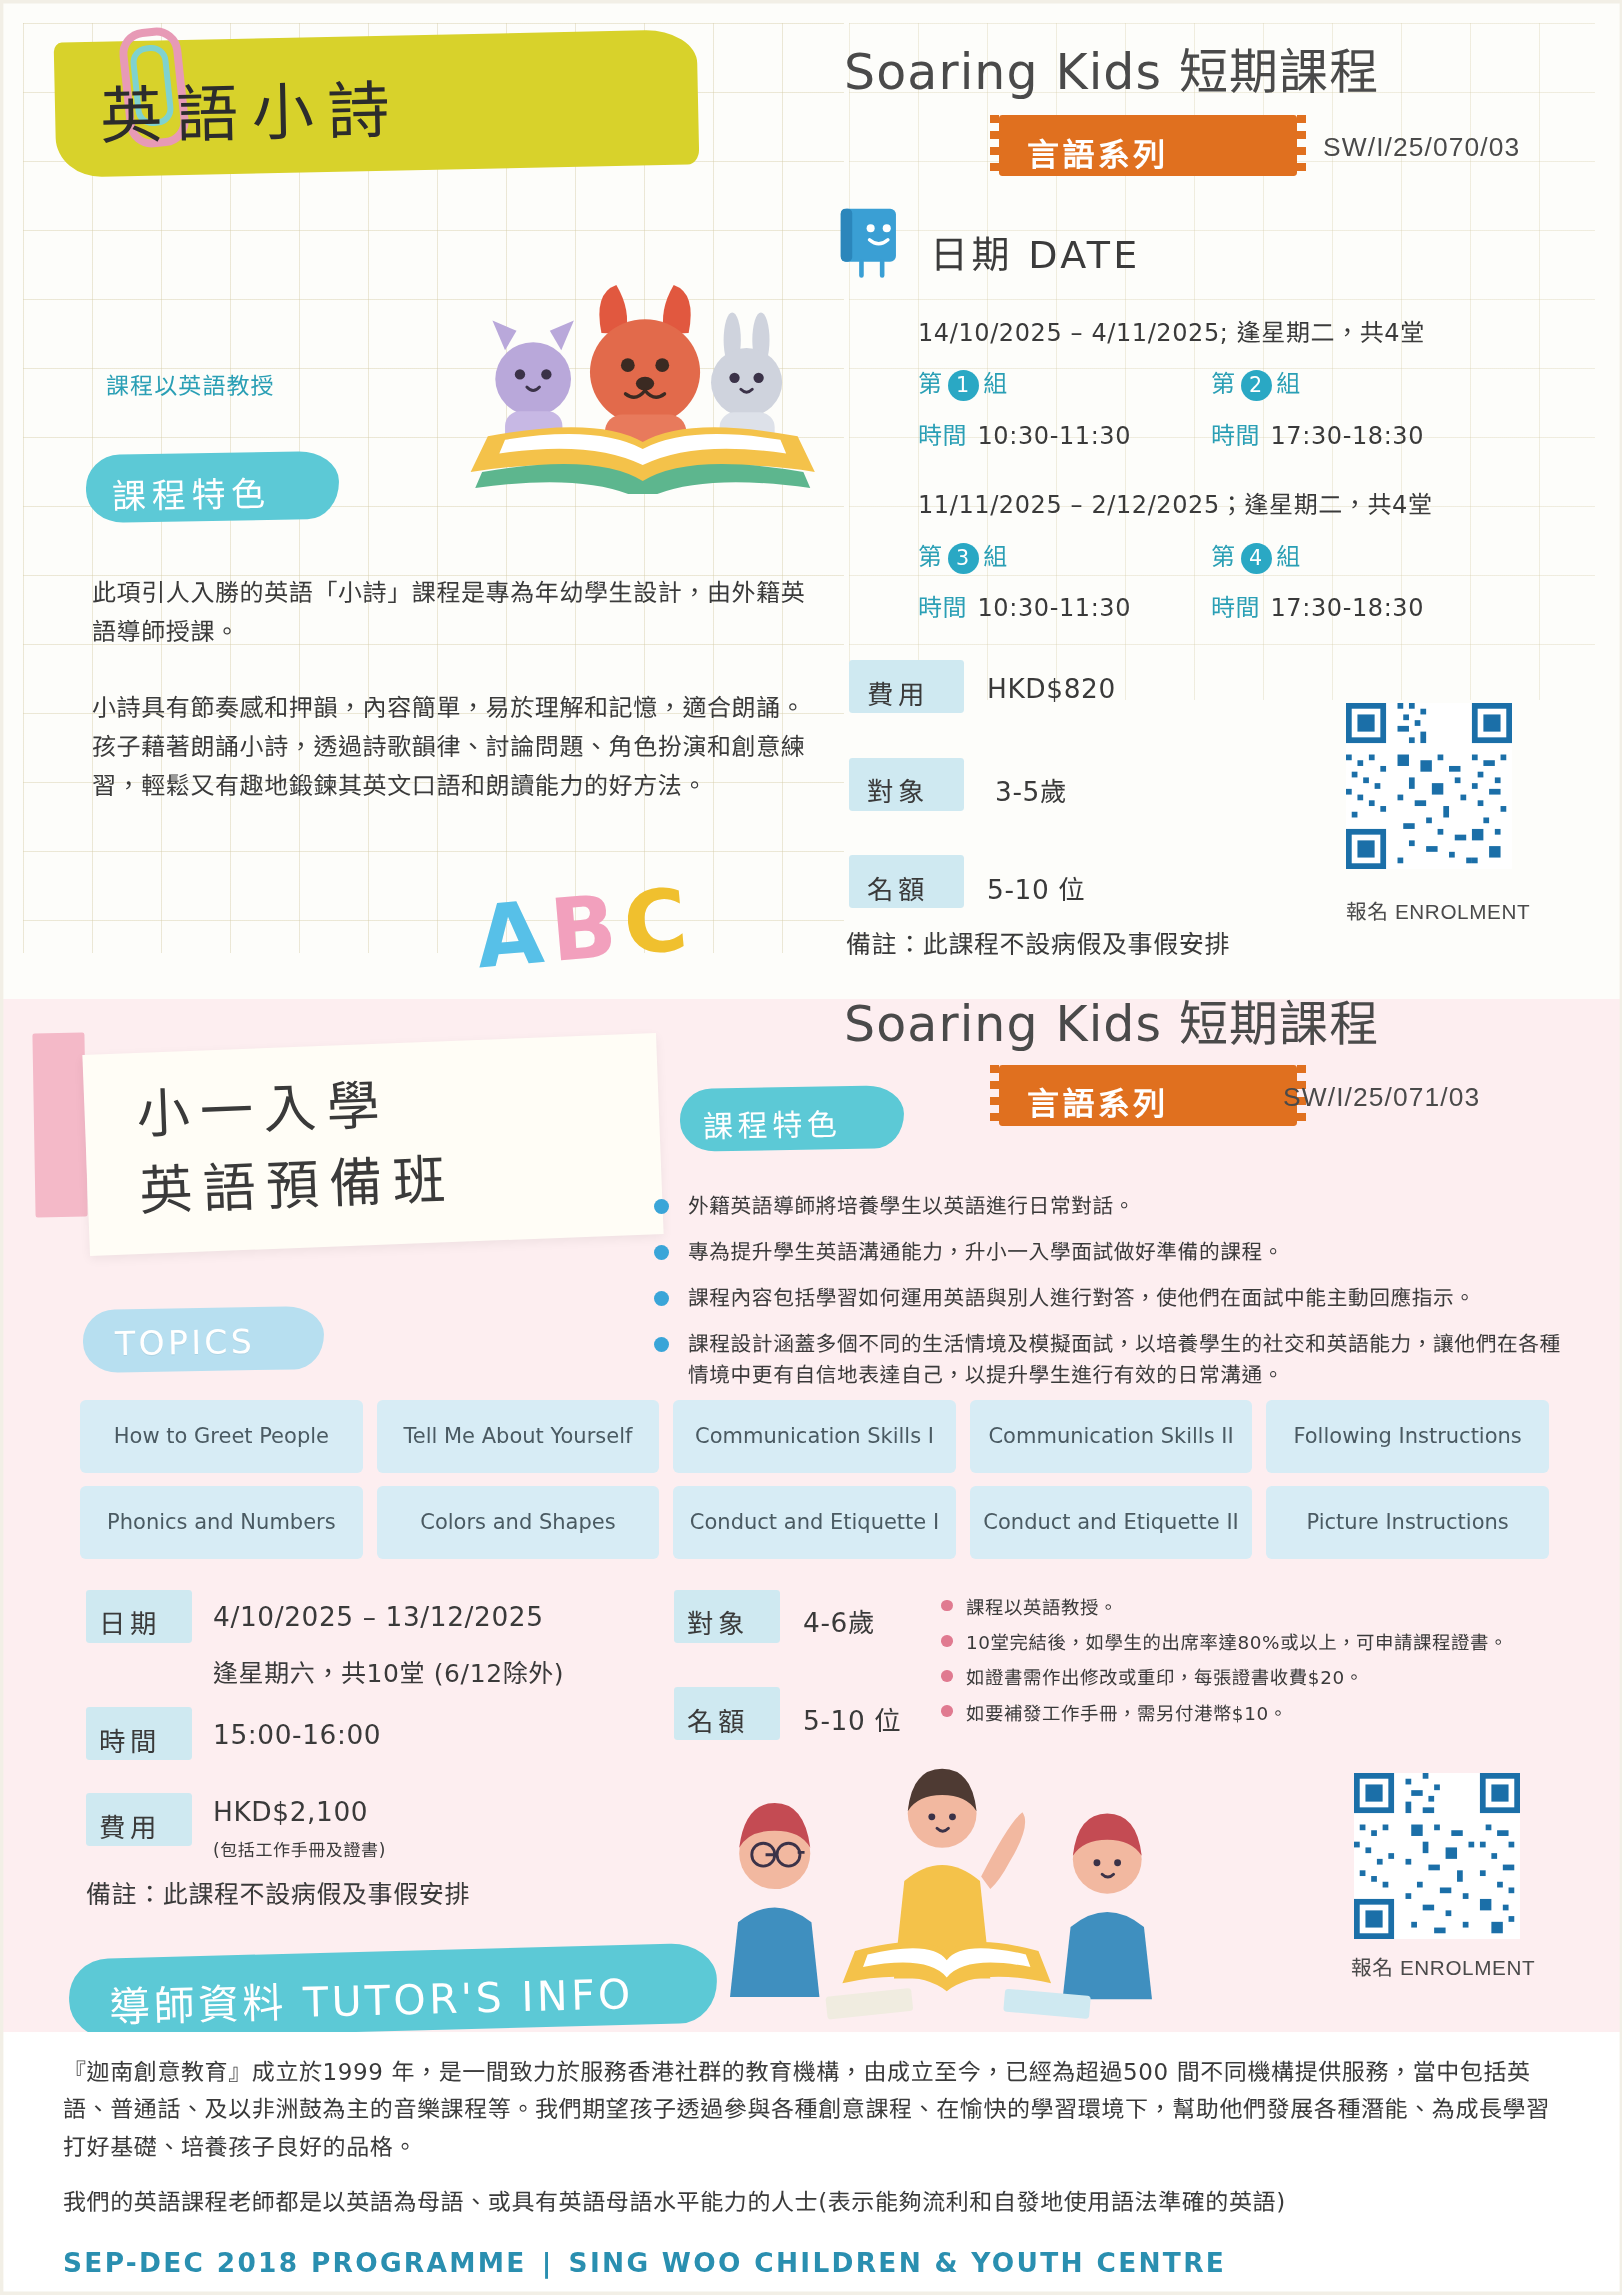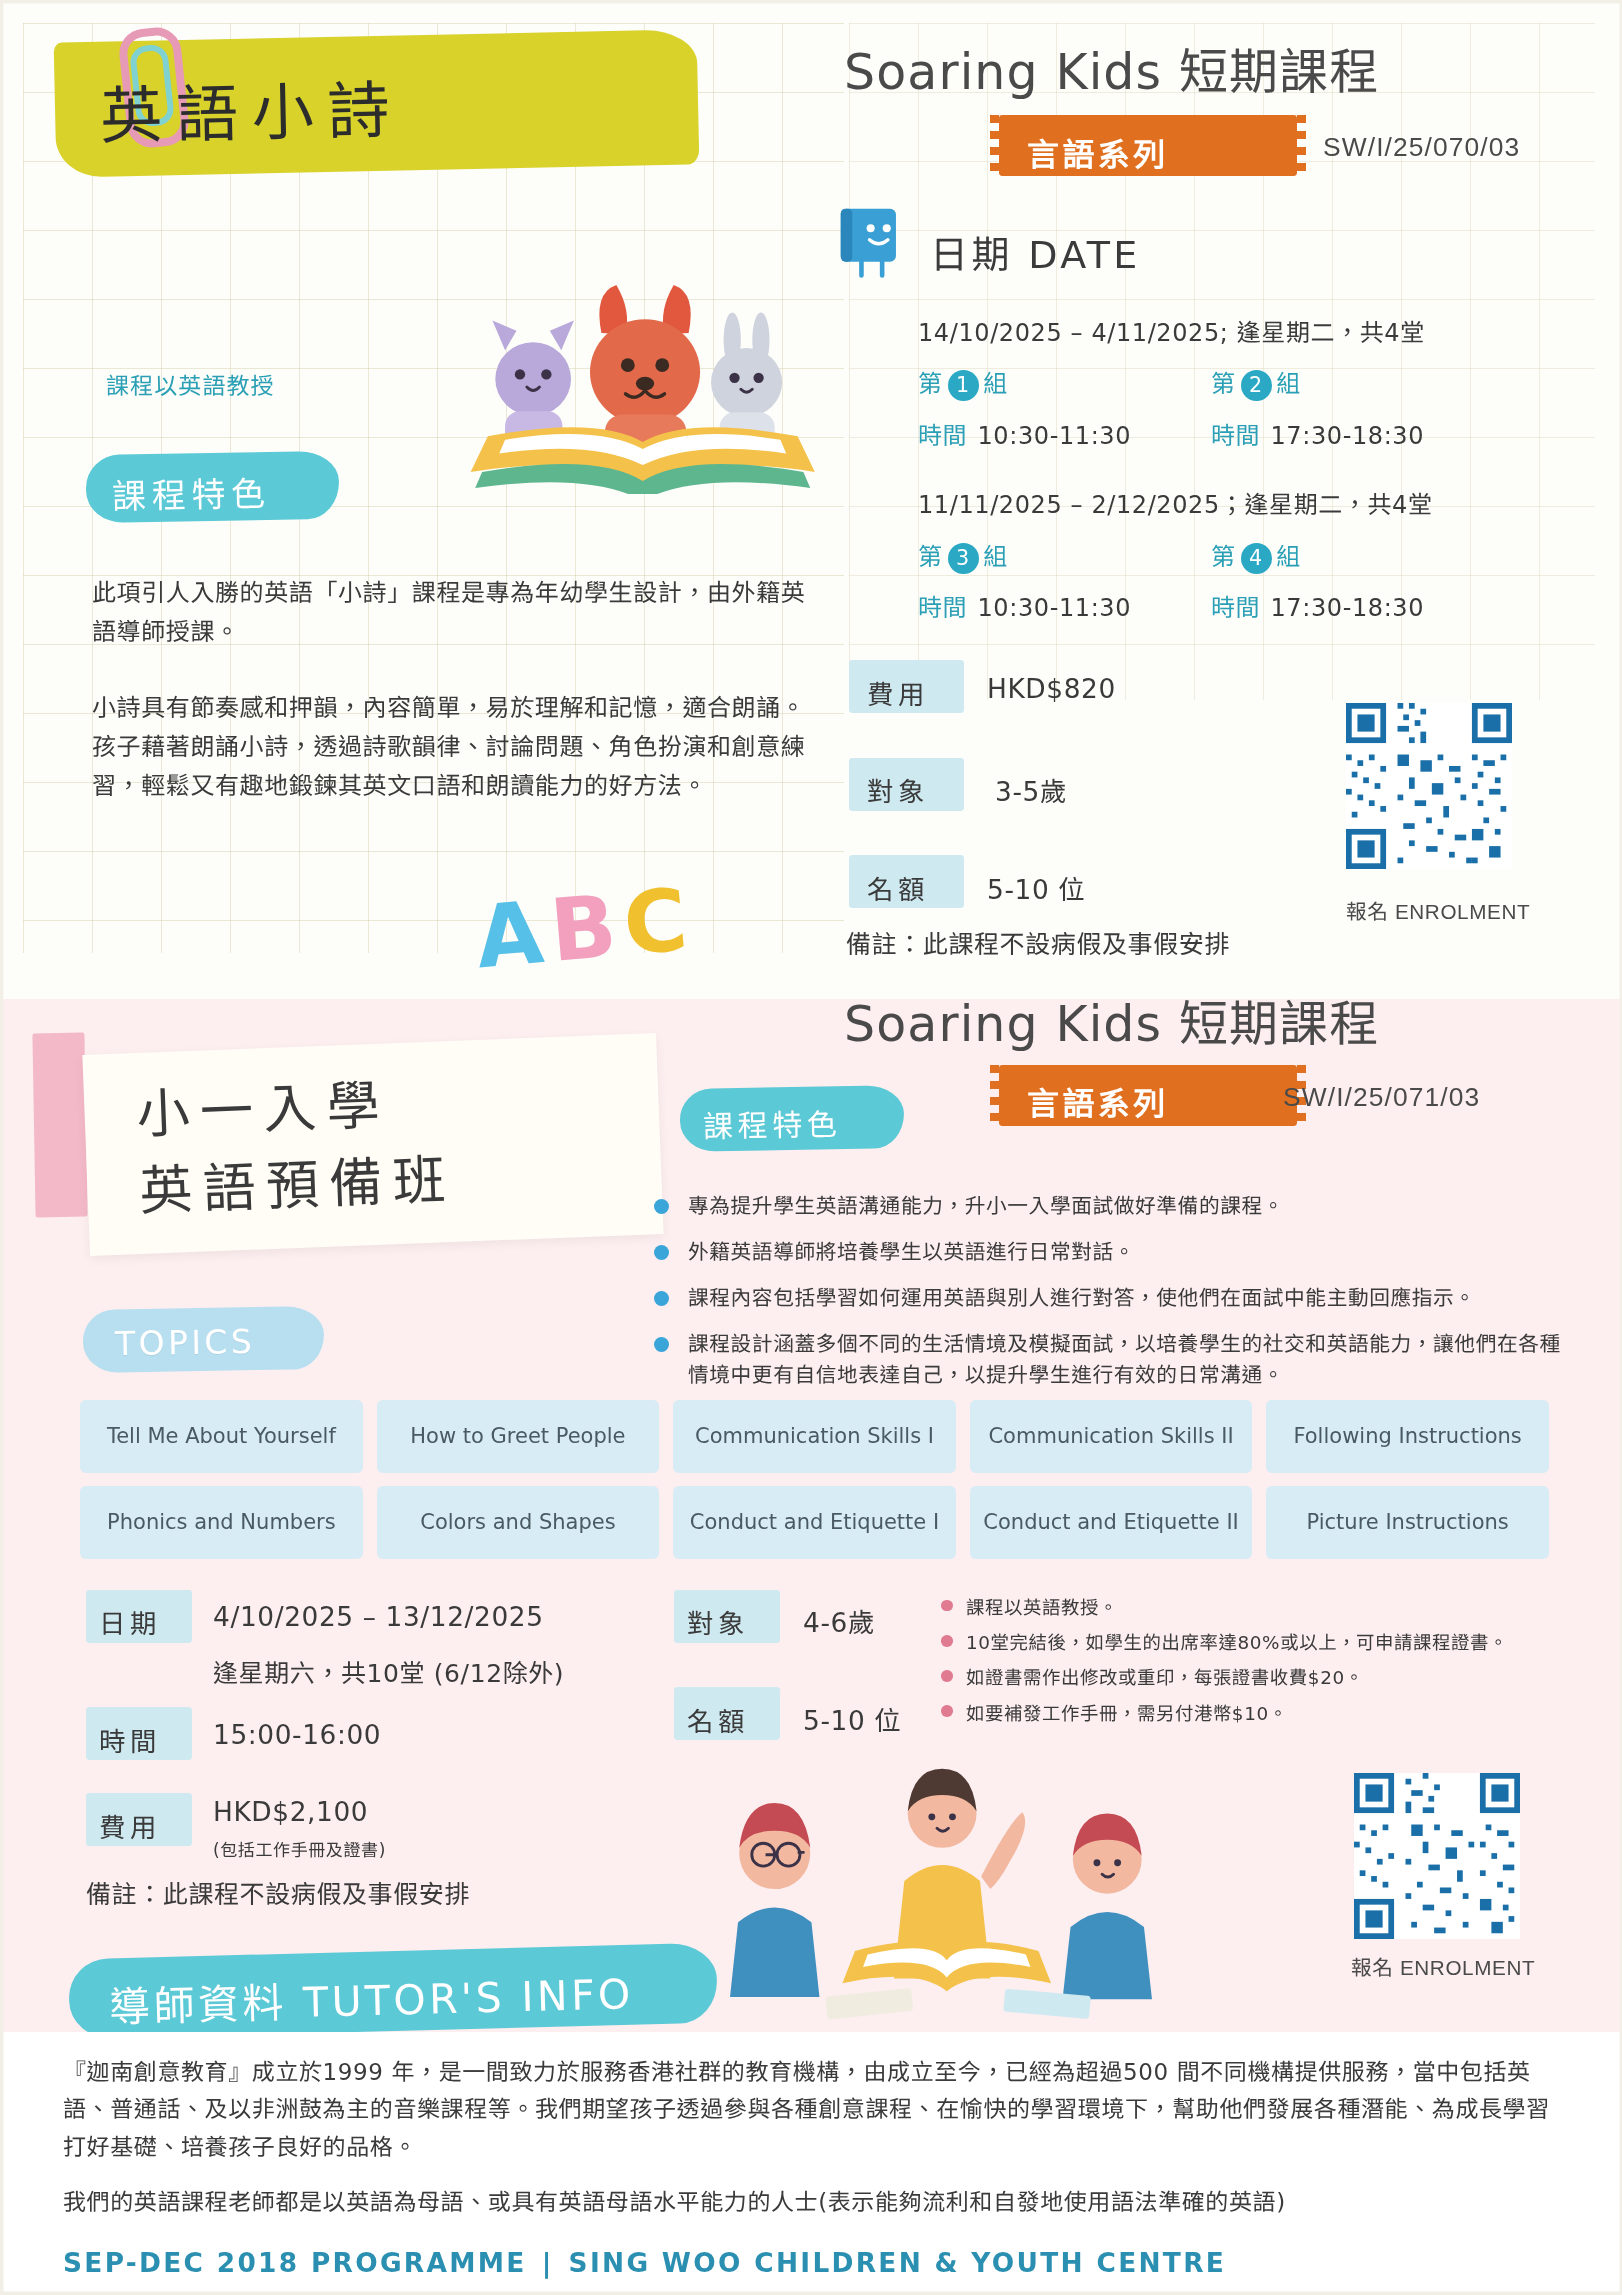--- a/index.html
+++ b/index.html
@@ -513,42 +513,42 @@
   <div class="orange-tag tag2"></div>
   <div class="tag-text tag-text2">言語系列</div>
   <div class="code code2">SW/I/25/071/03</div>
 
   <div class="pill-feature2"></div>
   <div class="pill-feature2-text">課程特色</div>
 
   <div class="bullet-list">
     <div class="bullet-row">
       <span class="bullet-dot"></span>
-      <span class="bullet-txt">專為提升學生英語溝通能力，升小一入學面試做好準備的課程。</span>
+      <span class="bullet-txt">外籍英語導師將培養學生以英語進行日常對話。</span>
     </div>
     <div class="bullet-row">
       <span class="bullet-dot"></span>
-      <span class="bullet-txt">外籍英語導師將培養學生以英語進行日常對話。</span>
+      <span class="bullet-txt">專為提升學生英語溝通能力，升小一入學面試做好準備的課程。</span>
     </div>
     <div class="bullet-row">
       <span class="bullet-dot"></span>
       <span class="bullet-txt">課程內容包括學習如何運用英語與別人進行對答，使他們在面試中能主動回應指示。</span>
     </div>
     <div class="bullet-row">
       <span class="bullet-dot"></span>
       <span class="bullet-txt">課程設計涵蓋多個不同的生活情境及模擬面試，以培養學生的社交和英語能力，讓他們在各種情境中更有自信地表達自己，以提升學生進行有效的日常溝通。</span>
     </div>
   </div>
 
   <div class="topics-pill"></div>
   <div class="topics-text">TOPICS</div>
 
   <div class="topic-grid">
+    <div class="topic-cell">How to Greet People</div>
     <div class="topic-cell">Tell Me About Yourself</div>
-    <div class="topic-cell">How to Greet People</div>
     <div class="topic-cell">Communication Skills I</div>
     <div class="topic-cell">Communication Skills II</div>
     <div class="topic-cell">Following Instructions</div>
     <div class="topic-cell">Phonics and Numbers</div>
     <div class="topic-cell">Colors and Shapes</div>
     <div class="topic-cell">Conduct and Etiquette I</div>
     <div class="topic-cell">Conduct and Etiquette II</div>
     <div class="topic-cell">Picture Instructions</div>
   </div>
 

